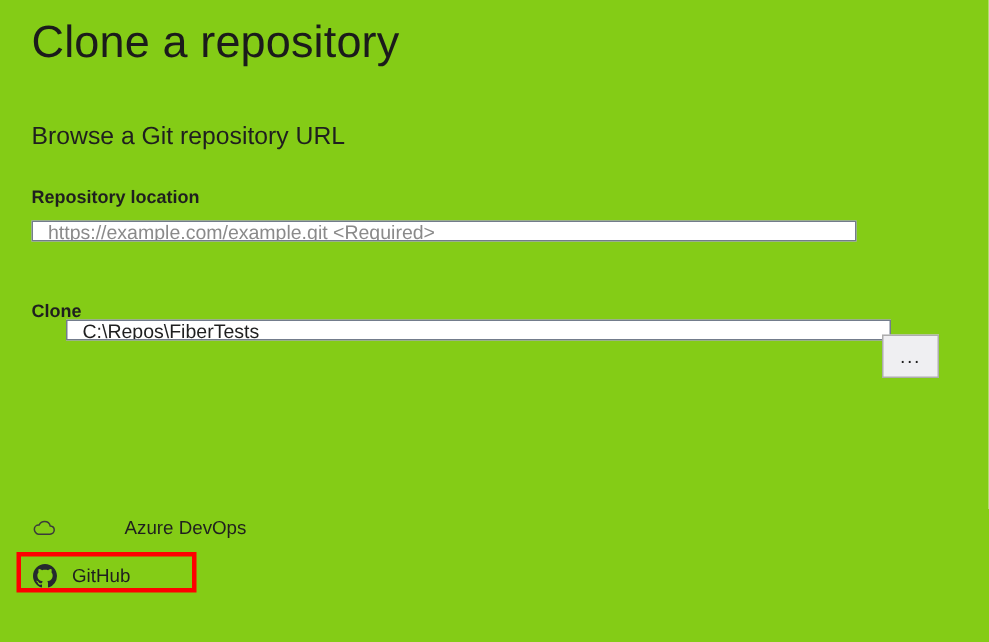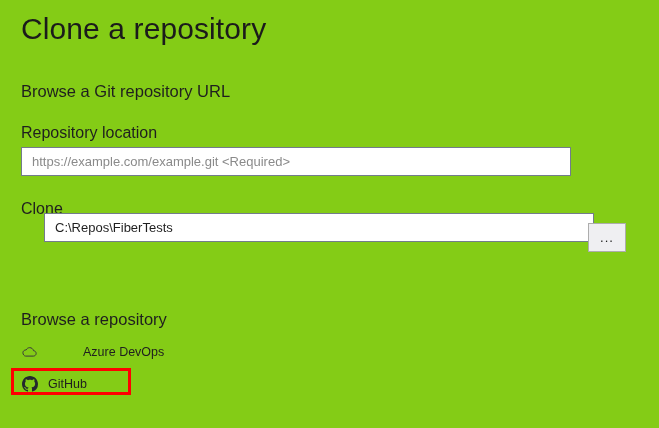--- a/index.html
+++ b/index.html
@@ -44,35 +44,35 @@
     color: #1f1f1f;
     white-space: nowrap;
   }
   .section-heading.url-heading { top: 82px; }
   .section-heading.browse-heading { top: 310px; }
 
   
   .field-label {
     position: absolute;
     left: 21px;
-    font-size: 16px;
-    font-weight: 400;
+    font-size: 12px;
+    font-weight: 700;
     color: #1f1f1f;
     white-space: nowrap;
     text-align: right;
   }
   .field-label.repo-loc-label { top: 124px; }
   .field-label.path-label { top: 200px; }
 
   
   .text-input {
     position: absolute;
     left: 21px;
     width: 550px;
-    height: 29px;
+    height: 14px;
     box-sizing: border-box;
     border: 1px solid #737c8c;
     background: #ffffff;
     padding: 0 0 0 10px;
     font-family: "Liberation Sans", "DejaVu Sans", sans-serif;
     font-size: 13px;
     color: #1f1f1f;
     outline: none;
     line-height: 27px;
   }
@@ -156,21 +156,20 @@
   <div class="field-label repo-loc-label">Repository location</div>
 
   <input class="text-input repo-loc-input" type="text" placeholder="https://example.com/example.git &lt;Required&gt;" value="" style="">
 
   <div class="field-label path-label">Clone</div>
 
   <input class="text-input path-input" type="text" placeholder="" value="C:\Repos\FiberTests" style="">
 
   <button class="browse-button">...</button>
 
-  <div class="section-heading browse-heading">Browse a repository</div>
 
   <div class="browse-row azure-row">
     <span class="row-icon">
       <svg width="17" height="17" viewBox="0 0 17 17" aria-hidden="true">
         <path d="M4.6 12.1h7.7c1.6 0 2.85-1.2 2.85-2.7 0-1.45-1.15-2.6-2.65-2.7-.35-1.75-1.95-3.05-3.8-3.05-1.6 0-3 .95-3.6 2.35-.1-.01-.2-.02-.3-.02-1.6 0-2.9 1.25-2.9 2.8 0 1.55 1.3 3.32 2.7 3.32z" fill="none" stroke="#3b3b3b" stroke-width="1"></path>
       </svg>
     </span>
     <span class="row-label">Azure DevOps</span>
   </div>
 

